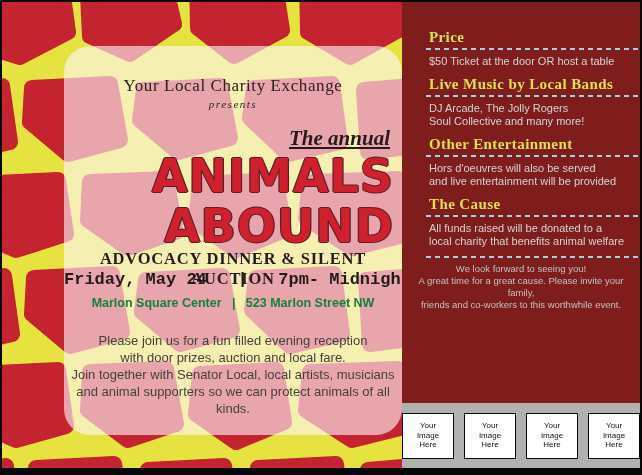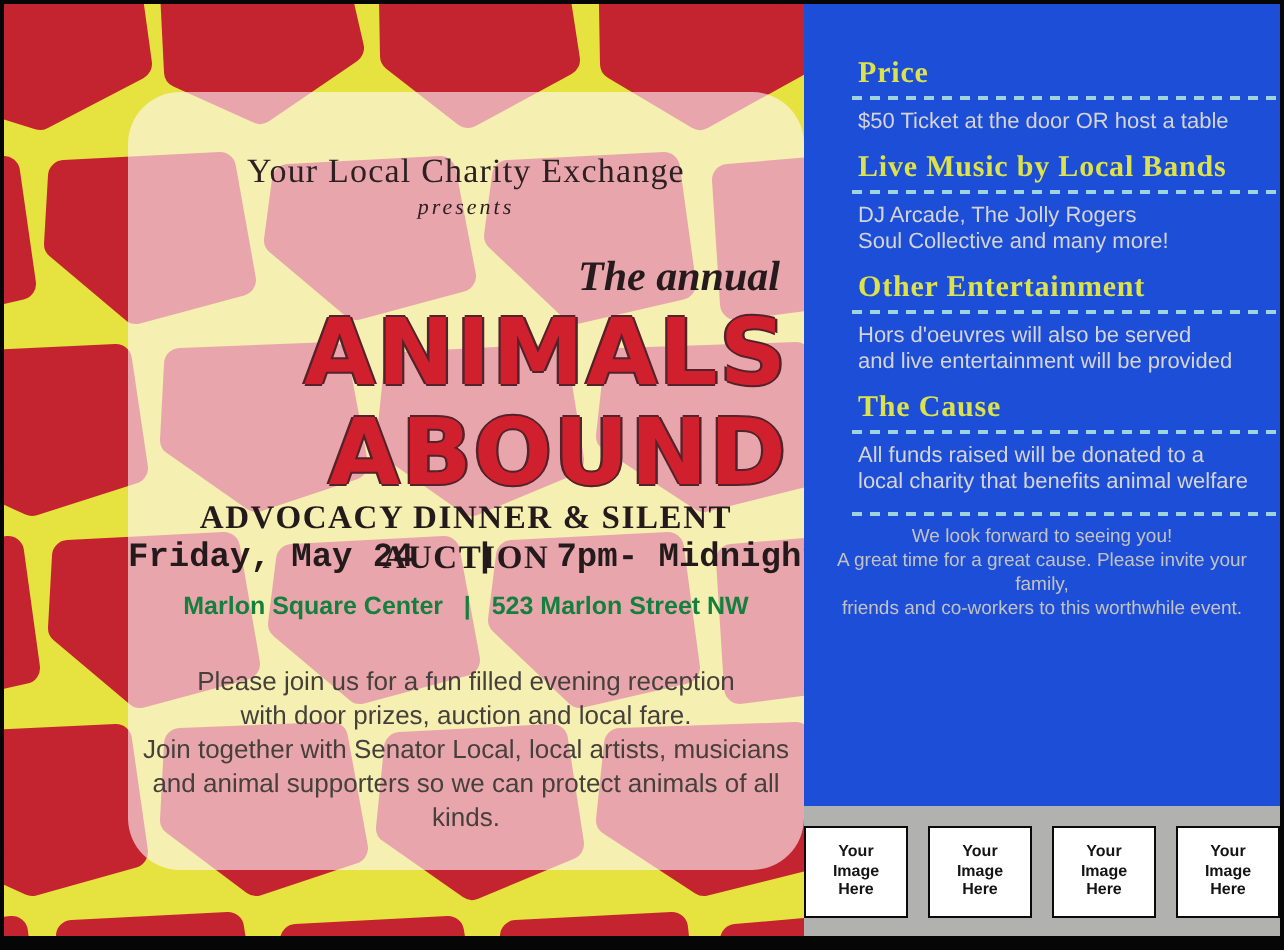--- a/index.html
+++ b/index.html
@@ -28,20 +28,21 @@
     letter-spacing:0.6px; color:#2e2022;
   }
   .presents {
     top:52px; font-family:"Liberation Serif", serif; font-style:italic;
     font-size:11px; letter-spacing:1.5px; color:#2e2022;
   }
   .annual {
     top:80px; font-family:"Liberation Serif", serif; font-style:italic;
     font-weight:bold; font-size:21px; text-align:right; padding-right:12px;
     color:#261a1c;
+    text-decoration:underline;
   }
   .title-line {
     font-family:"DejaVu Sans", sans-serif; font-weight:bold; font-size:46px;
     line-height:48px; text-align:right; padding-right:8px; color:#d0202e;
     letter-spacing:1px;
     text-shadow:-1.2px 0 #54222a, 1.2px 0 #54222a, 0 -1.2px #54222a, 0 1.2px #54222a;
   }
   .title1 { top:106px; }
   .title2 { top:156px; }
   .subtitle {
@@ -52,21 +53,21 @@
     top:224px; font-family:Liberation Mono, monospace; font-weight:bold;
     font-size:17px; white-space:pre; color:#241a1c;
   }
   .location {
     top:250px; font-weight:bold; font-size:12.5px; white-space:pre; color:#15803d;
   }
   .desc { top:286px; font-size:13px; line-height:17px; color:#45403c; }
   
   .info {
     position:absolute; left:402px; top:2px; width:238px; height:401px;
-    background:#1d4ed8; padding-top:27px; overflow:hidden;
+    background:#7f1d1d; padding-top:27px; overflow:hidden;
   }
   .section h3 {
     margin-left:27px; font-family:"Liberation Serif", serif; font-weight:bold;
     font-size:15px; line-height:17px; letter-spacing:0.4px; color:#dce14e;
     margin-bottom:2px;
   }
   .dash {
     height:2px; margin-left:24px; margin-bottom:5px;
     background:repeating-linear-gradient(90deg, #9fd3e0 0 5px, transparent 5px 9px);
   }
@@ -75,21 +76,21 @@
   .closing { margin-top:1px; text-align:center; font-size:9.5px; line-height:12px; color:#c2c2c2; padding:0 8px; }
   
   .strip {
     position:absolute; left:402px; top:403px; width:238px; height:65px;
     background:#b1b1af; display:flex; align-items:center; justify-content:center;
     gap:10px;
   }
   .ph-box {
     width:71px; height:46px; background:#fff; border:1px solid #0a0a0a;
     display:flex; align-items:center; justify-content:center; text-align:center;
-    font-weight:bold; font-size:8px; line-height:9.5px; color:#141414;
+    font-weight:normal; font-size:8px; line-height:9.5px; color:#141414;
     white-space:pre-line; cursor:pointer;
   }
 </style>
 </head>
 <body>
 
 <div class="canvas">
 
   <div class="flyer">
     <svg class="pattern" viewBox="0 0 400 466" preserveAspectRatio="none">

